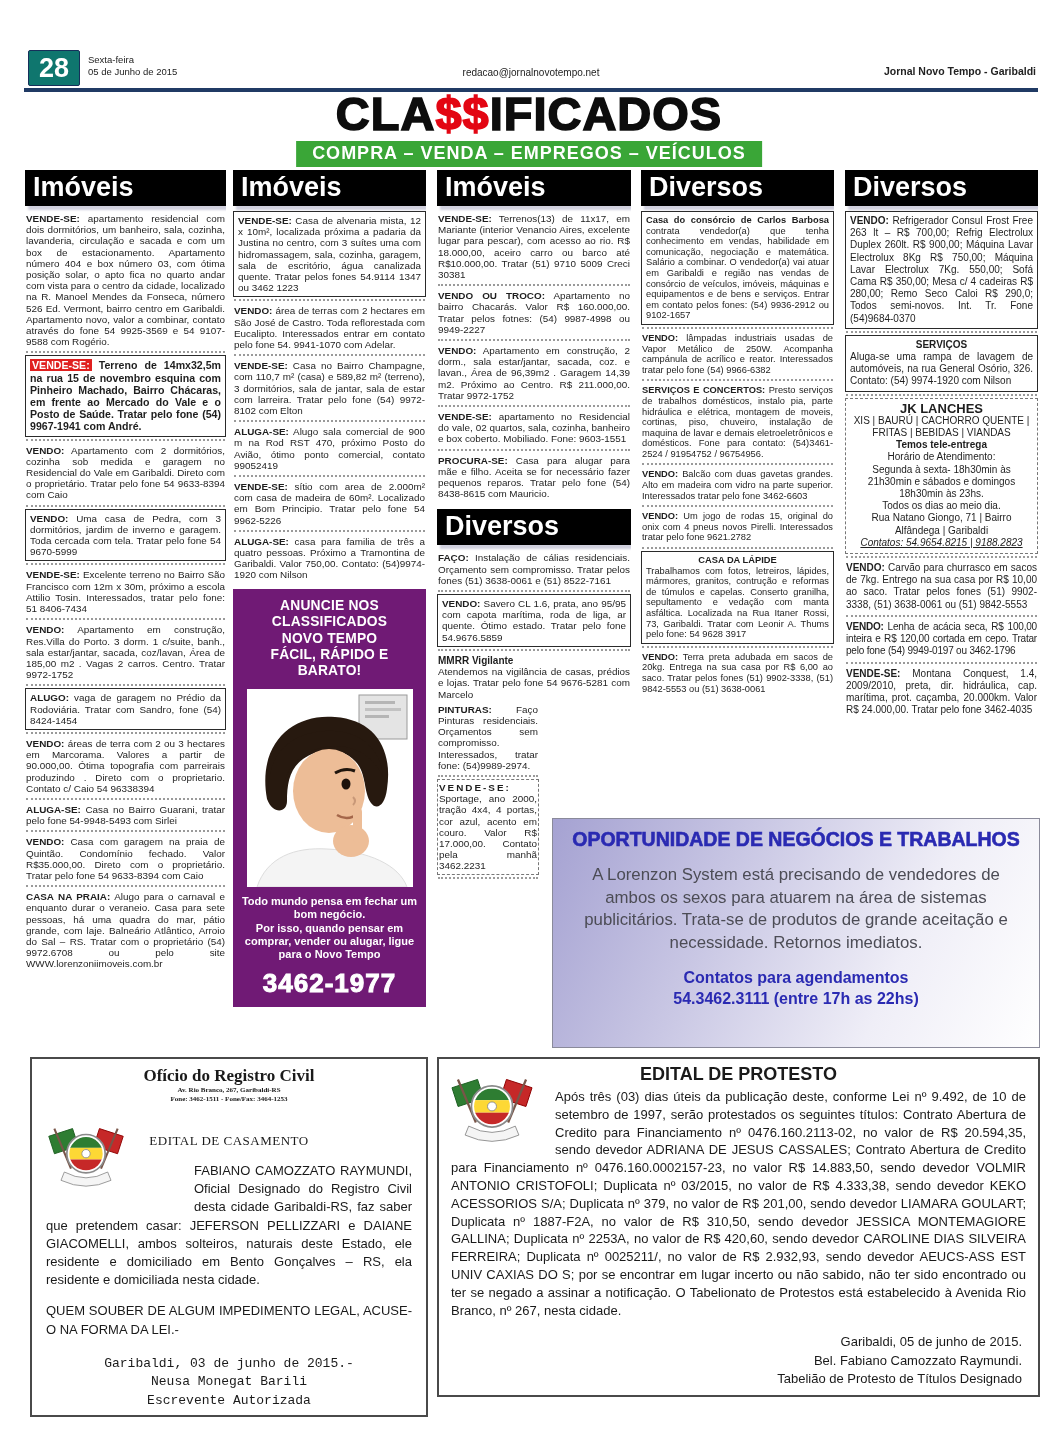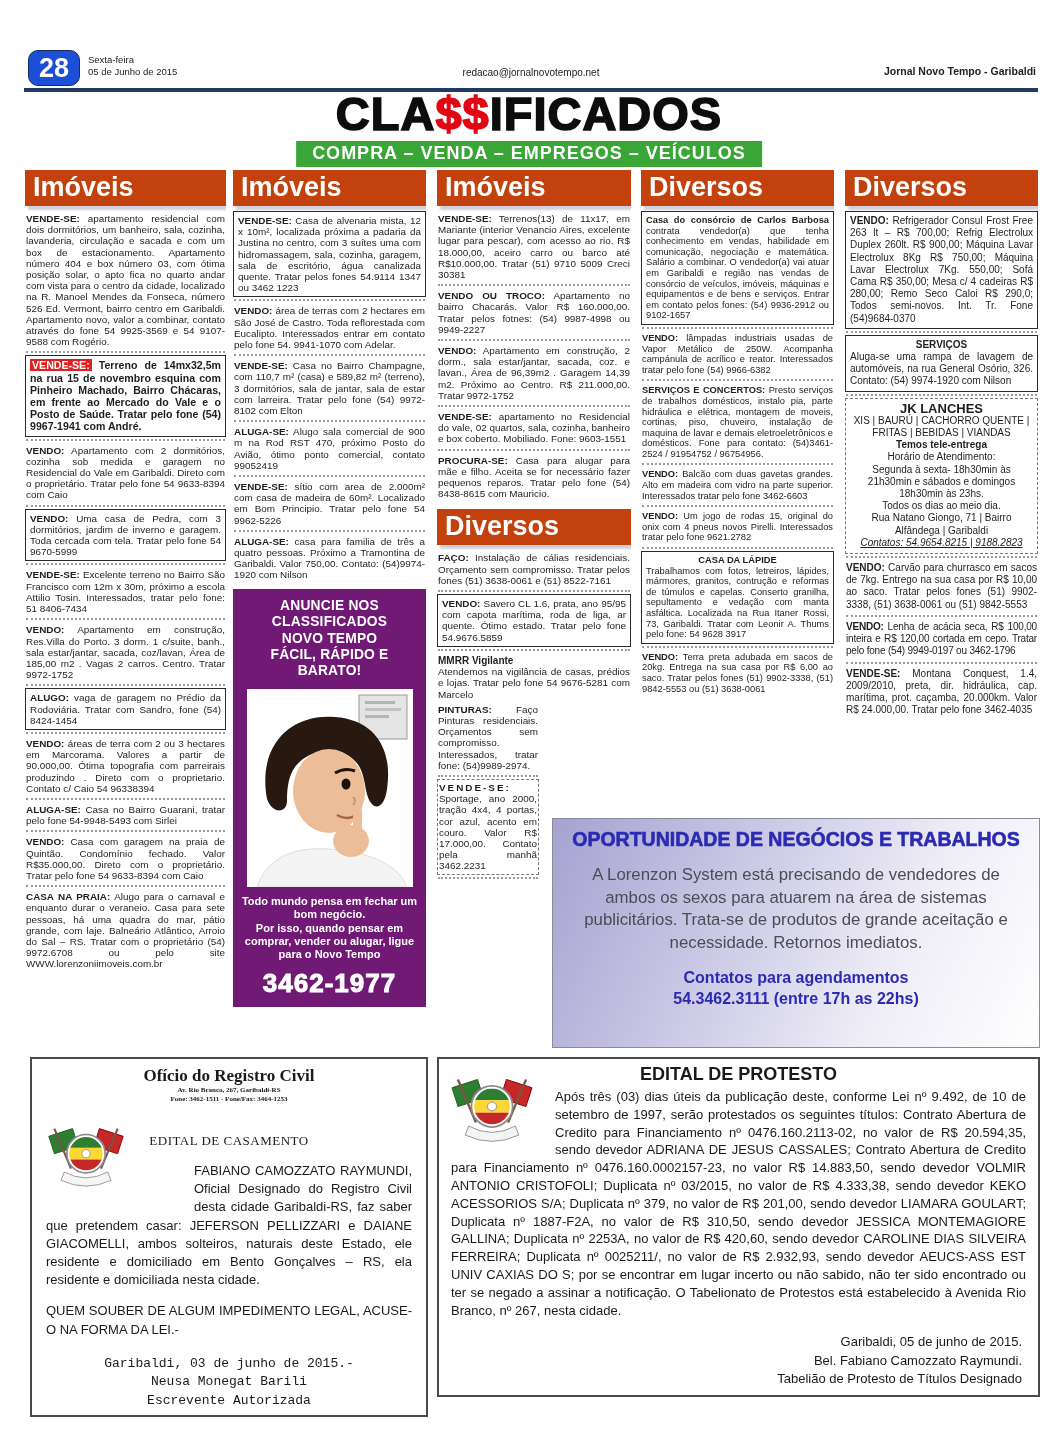--- a/index.html
+++ b/index.html
@@ -2,44 +2,44 @@
 <html><head>
 <meta charset="utf-8">
 <style>
   html,body{margin:0;padding:0;}
   body{width:1058px;height:1443px;position:relative;background:#fff;
        font-family:"Liberation Sans",sans-serif;color:#1a1a1a;overflow:hidden;}
 
   
   .masthead{position:absolute;left:24px;top:50px;width:1014px;height:38px;
             border-bottom:4px solid #203a64;}
-  .pagenum{position:absolute;left:4px;top:0px;width:50px;height:34px;background:#1d4ed8;
+  .pagenum{position:absolute;left:4px;top:0px;width:50px;height:34px;background:#0f766e;
            color:#fff;font-weight:bold;font-size:27px;line-height:34px;text-align:center;
-           border:1px solid #16305a;border-radius:10px;}
+           border:1px solid #16305a;border-radius:2px;}
   .dateblock{position:absolute;left:64px;top:4px;font-size:9.5px;line-height:12px;color:#222;}
   .mh-email{position:absolute;left:0;right:0;top:17px;text-align:center;font-size:10px;color:#222;}
   .mh-paper{position:absolute;right:2px;top:15px;font-size:10.5px;font-weight:bold;color:#222;}
 
   
   .big-title{position:absolute;top:86px;left:0;width:100%;text-align:center;
              font-size:47px;font-weight:900;letter-spacing:1px;color:#0d0d0d;
              -webkit-text-stroke:1.6px #0d0d0d;}
   .big-title .dollar{color:#e30613;-webkit-text-stroke:1.6px #e30613;}
   .greenbar{position:absolute;top:141px;left:50%;transform:translateX(-50%);
             background:#3aa637;color:#fff;font-weight:bold;font-size:18px;
             padding:2px 16px 3px;letter-spacing:1px;white-space:nowrap;}
 
   
   .col{position:absolute;top:170px;overflow:hidden;}
   .c1{left:25px;width:201px;height:880px;}
   .c2{left:233px;width:193px;height:880px;}
   .c3{left:437px;width:194px;height:880px;}
   .c4{left:641px;width:193px;height:648px;}
   .c5{left:845px;width:193px;height:648px;}
-  .col-header{background:#c2410c;color:#fff;font-weight:bold;font-size:27px;line-height:30px;
+  .col-header{background:#000000;color:#fff;font-weight:bold;font-size:27px;line-height:30px;
               padding:2px 6px 4px 8px;margin-bottom:5px;box-shadow:3px 4px 2px rgba(120,120,160,.35);}
   .subheader{margin-top:8px;}
 
   .ad{font-size:9.9px;line-height:11.2px;text-align:justify;padding:2px 1px;color:#1e1e1e;}
   .lead{font-weight:bold;}
   .sep{border-top:2px dotted #9a9a9a;margin:2px 1px;height:0;}
   .box{border:1.5px solid #2a2a2a;padding:3px 4px;margin:2px 0;}
   .dash{border:1.5px dashed #777;}
   .blocklead{display:block;font-size:10px;}
   .titled-t{display:block;text-align:center;font-weight:bold;}

